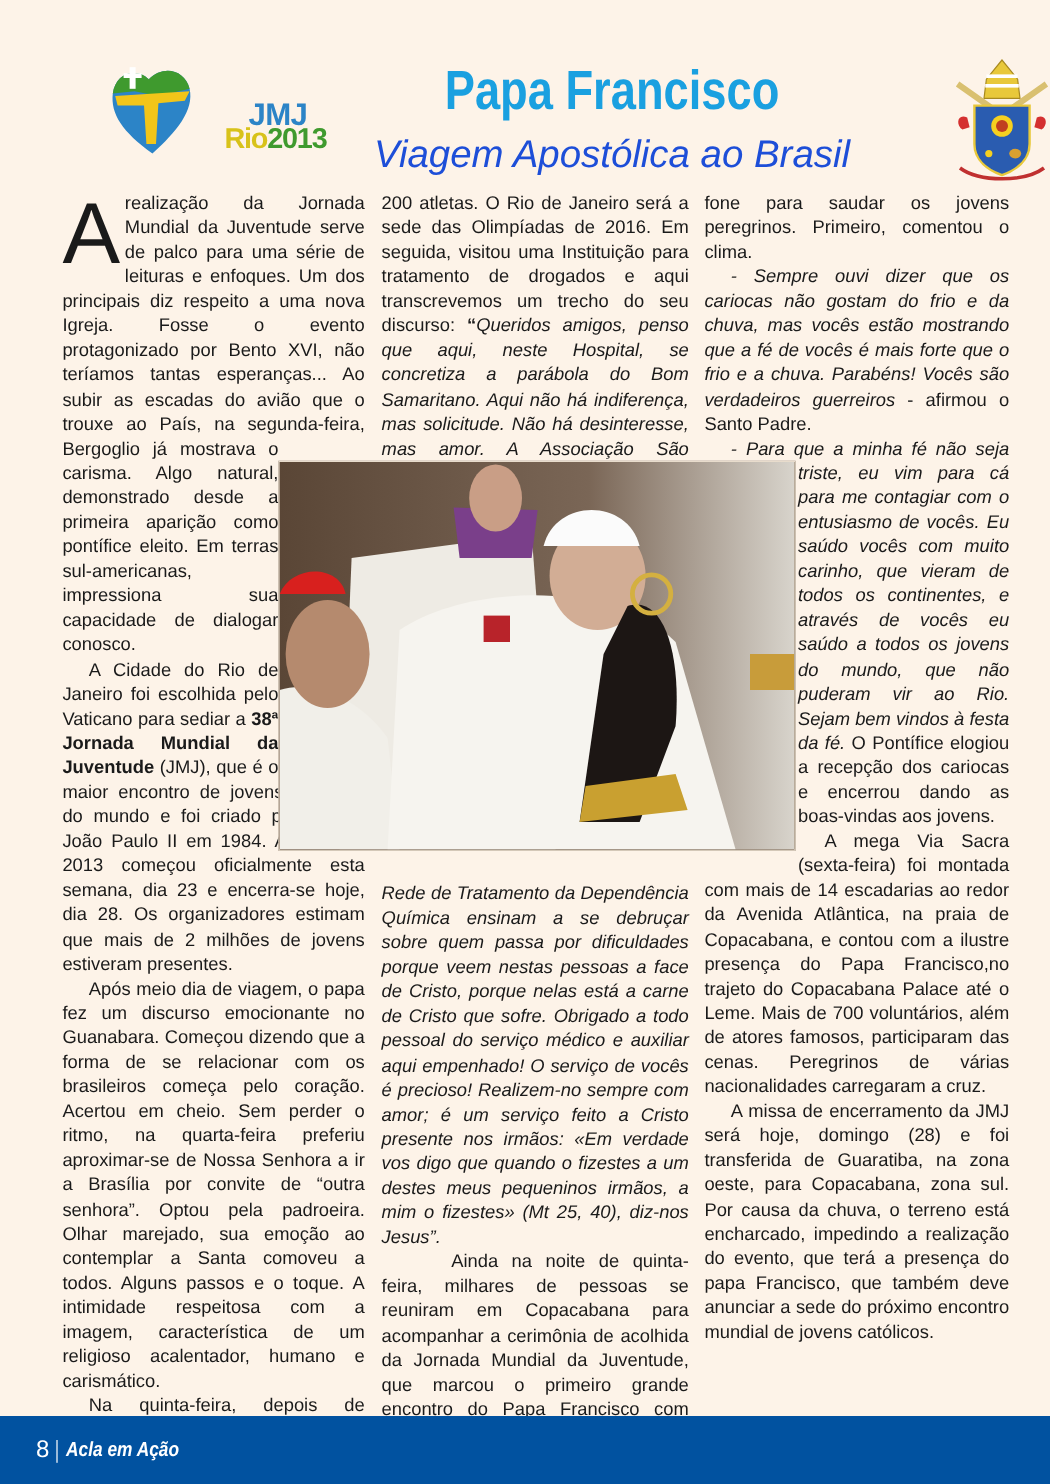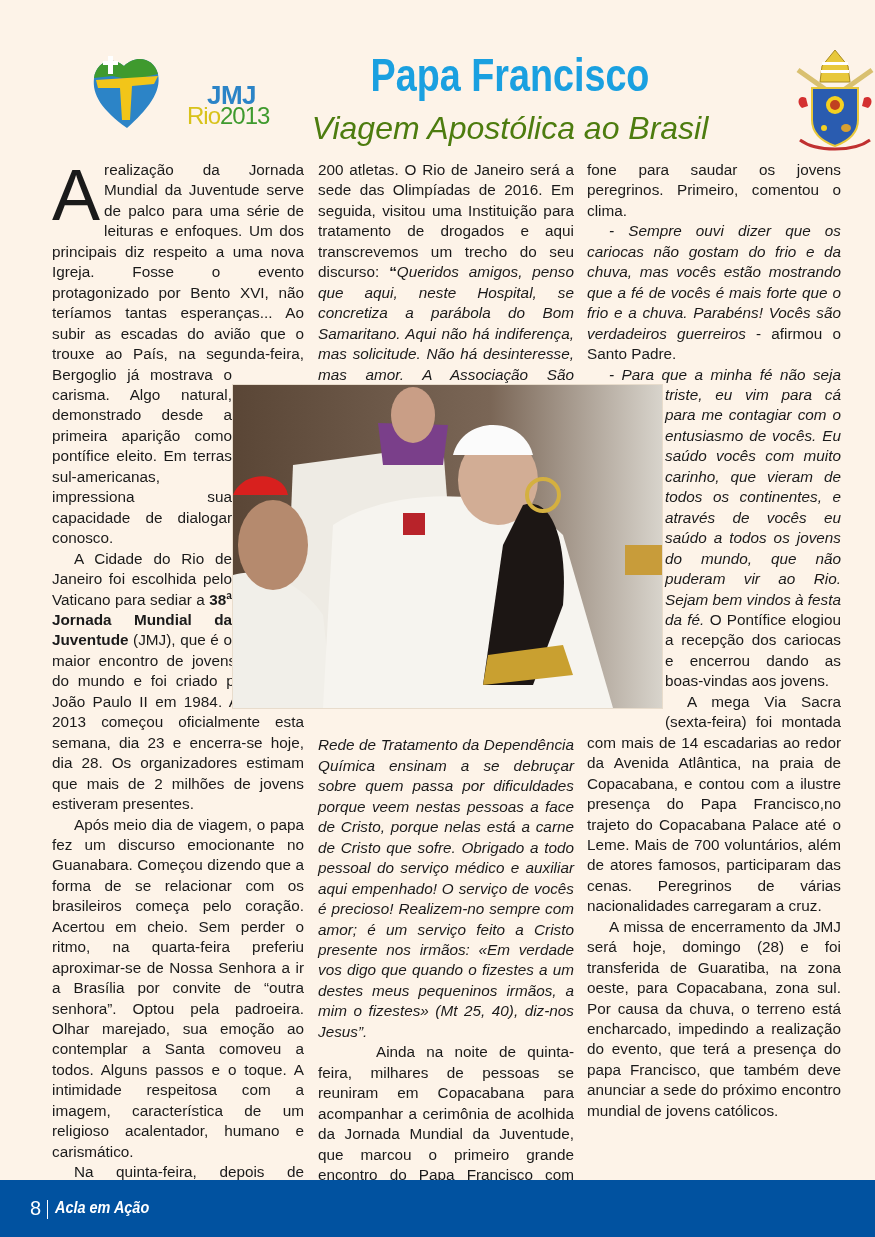--- a/index.html
+++ b/index.html
@@ -1,26 +1,26 @@
 <!DOCTYPE html>
 <html><head>
 <meta charset="utf-8">
 <style>
   html, body { margin:0; padding:0; }
   body { width:875px; height:1237px; background:#fdf3e8; position:relative; overflow:hidden;
          font-family:"Liberation Sans", sans-serif; color:#1a1a1a; }
   .header { position:absolute; left:0; top:0; width:875px; height:160px;margin-left:40px; }
   .jmj-logo { position:absolute; left:52px; top:50px; width:160px; height:80px; }
   .jmj-text1 { position:absolute; left:115px; top:30px; font-size:26px; font-weight:bold; color:#2c84c7; letter-spacing:-0.5px; }
-  .jmj-text2 { position:absolute; left:95px; top:52px; font-size:24px; font-weight:normal; color:#d8c21a; letter-spacing:-1px; }
+  .jmj-text2 { position:absolute; left:95px; top:52px; font-size:24px; font-weight:bold; color:#d8c21a; letter-spacing:-1px; }
   .jmj-text2 .yr { color:#3f9a2e; }
   .title { position:absolute; left:250px; top:48px; width:440px; text-align:center; font-size:46px; font-weight:bold;
            color:#1aa0e0; transform:scaleX(0.82); transform-origin:center; letter-spacing:0px; line-height:54px; }
   .subtitle { position:absolute; left:230px; top:108px; width:480px; text-align:center; font-size:32px; font-style:italic;
-              color:#4d7c0f; line-height:40px; }
+              color:#1d4ed8; line-height:40px; }
   .coat { position:absolute; left:752px; top:48px; width:86px; height:105px; }
 
   .col { position:absolute; font-size:15.3px; line-height:20.45px; text-align:justify; }
   .col p { margin:0; text-indent:22px; }
   .col p.noindent { text-indent:0; }
   .col1 { left:52px; top:160px; width:252px; }
   .col2 { left:318px; top:160px; width:256px; }
   .col3 { left:587px; top:160px; width:254px; }
   .dropcap { float:left; font-size:72px; line-height:58px; margin:6px 4px 0 0; font-family:"Liberation Sans", sans-serif; color:#1a1a1a; }
   .float-img-c1 { float:right; width:72px; height:480px; shape-outside: inset(224px 0 0 0); }

